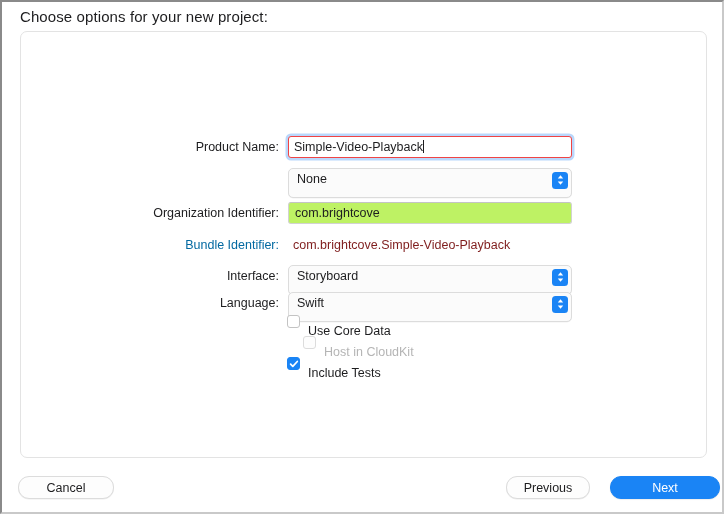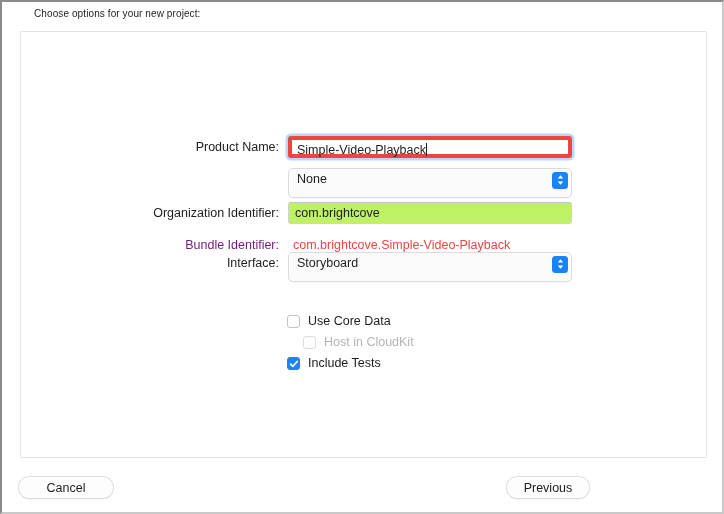--- a/index.html
+++ b/index.html
@@ -23,39 +23,39 @@
     border-top: 2px solid #8a8a8a;
     border-left: 2px solid #8a8a8a;
     border-right: 2px solid #c9c9c9;
     border-bottom: 2px solid #c9c9c9;
     overflow: hidden;
   }
 
   
   .header-title {
     position: absolute;
-    left: 32px;
+    left: 18px;
     top: 6px;
-    font-size: 10px;
+    font-size: 15px;
     color: #1d1d1f;
     letter-spacing: 0.1px;
     white-space: nowrap;
   }
 
   
   .content-box {
     position: absolute;
     left: 18px;
     top: 29px;
     width: 687px;
     height: 427px;
     box-sizing: border-box;
     border: 1px solid #e3e3e3;
     background: #ffffff;
-    border-radius: 1px;
+    border-radius: 7px;
   }
 
   
   .form {
     position: absolute;
     left: 0;
     top: 0;
     width: 100%;
     height: 100%;
   }
@@ -69,35 +69,35 @@
     position: absolute;
     left: 0;
     width: 258px;
     text-align: right;
     font-size: 12.5px;
     color: #1d1d1f;
     line-height: 22px;
     white-space: nowrap;
   }
   .row-label.dim {
-    color: #701a75;
+    color: #0369a1;
   }
   .row-control {
     position: absolute;
     left: 267px;
   }
 
   
   .textfield-focus {
     position: relative;
     width: 284px;
     height: 22px;
     box-sizing: border-box;
     background: #ffffff;
-    border: 4px solid #ef4444;
+    border: 1px solid #ef4444;
     border-radius: 3px;
     box-shadow: 0 0 0 2.5px rgba(88,160,245,0.42);
     padding-left: 44px;
   }
   .textfield-focus .tf-text {
     position: absolute;
     left: 5px;
     top: 0;
     line-height: 20px;
     font-size: 12.5px;
@@ -130,21 +130,21 @@
     top: 0;
     line-height: 20px;
     font-size: 12.5px;
     color: #1d1d1f;
     white-space: nowrap;
   }
 
   
   .static-value {
     font-size: 12.5px;
-    color: #ef4444;
+    color: #7f1d1d;
     line-height: 22px;
     white-space: nowrap;
     text-align: center;
   }
 
   
   .popup {
     position: relative;
     width: 284px;
     height: 30px;
@@ -200,21 +200,21 @@
     align-items: center;
     justify-content: center;
   }
   .checkbox.disabled {
     border-color: #dcdcdc;
     background: #fdfdfd;
   }
   .check-label {
     position: absolute;
     left: 21px;
-    top: 0;
+    top: 10px;
     font-size: 12.5px;
     line-height: 15px;
     color: #1d1d1f;
     white-space: nowrap;
   }
   .check-label.dim { color: #b5b5b5; }
 
   
   .btn {
     position: absolute;
@@ -280,35 +280,49 @@
         </div>
       </div>
 
       <div class="row" style="top:202px;">
         <div class="row-label dim">Bundle Identifier:</div>
         <div class="row-control" style="left:272px;">
           <span class="static-value">com.brightcove.Simple-Video-Playback</span>
         </div>
       </div>
 
-      <div class="row" style="top:213px; margin-top:7px;">
+      <div class="row" style="top:213px; margin-top:20px;">
         <div class="row-label">Interface:</div>
         <div class="row-control">
           <div class="popup">
             <span class="pu-text">Storyboard</span>
             <span class="stepper">
               <svg width="9" height="12" viewBox="0 0 9 12">
                 <path d="M4.5 1.3 L7.2 4.5 L1.8 4.5 Z" fill="#ffffff"></path>
                 <path d="M4.5 10.7 L1.8 7.5 L7.2 7.5 Z" fill="#ffffff"></path>
               </svg>
             </span>
           </div>
         </div>
       </div>
 
+      <div class="row" style="top:248px; margin-top:12px;">
+        <div class="row-label">Language:</div>
+        <div class="row-control">
+          <div class="popup">
+            <span class="pu-text">Swift</span>
+            <span class="stepper">
+              <svg width="9" height="12" viewBox="0 0 9 12">
+                <path d="M4.5 1.3 L7.2 4.5 L1.8 4.5 Z" fill="#ffffff"></path>
+                <path d="M4.5 10.7 L1.8 7.5 L7.2 7.5 Z" fill="#ffffff"></path>
+              </svg>
+            </span>
+          </div>
+        </div>
+      </div>
 
       <div class="check-row" style="left:266px; top:282px;">
         <span class="checkbox"></span>
         <span class="check-label">Use Core Data</span>
       </div>
 
       <div class="check-row" style="left:282px; top:303px;">
         <span class="checkbox disabled"></span>
         <span class="check-label dim">Host in CloudKit</span>
       </div>
@@ -322,14 +336,15 @@
         <span class="check-label">Include Tests</span>
       </div>
 
     </div>
   </div>
 
   <div class="btn" style="left:16px; top:474px; width:96px;">Cancel</div>
 
   <div class="btn" style="left:504px; top:474px; width:84px;">Previous</div>
 
+  <div class="btn primary" style="left:608px; top:474px; width:110px;">Next</div>
 
 </div>
 
 </body></html>

